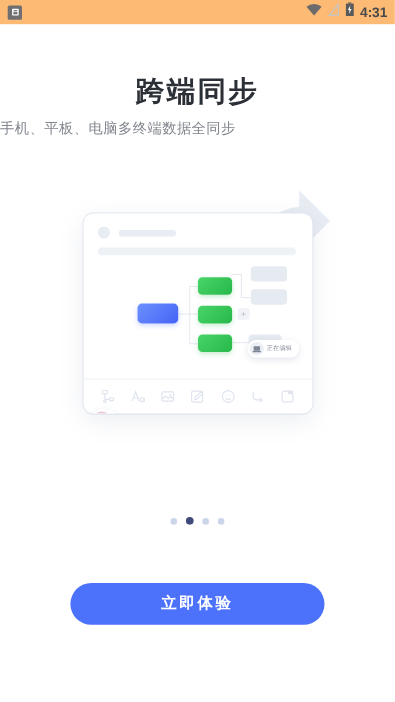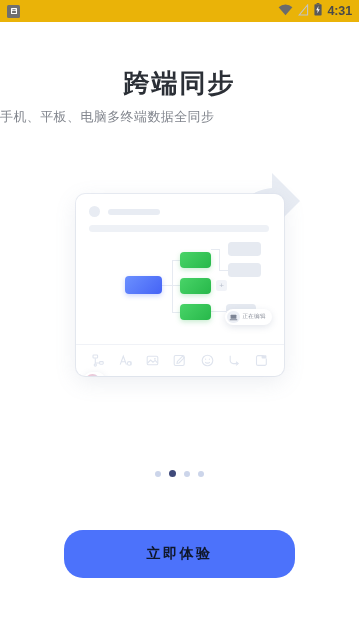--- a/index.html
+++ b/index.html
@@ -19,21 +19,21 @@
 
   
   .statusbar {
     position: absolute;
     top: 0; left: 0;
     width: 359px;
     height: 22px;
     display: flex;
     align-items: center;
     padding: 0 7px;
-    background: #eab308;
+    background: #fdba74;
   }
   .sb-left { display: flex; align-items: center; gap: 4px; }
   .sb-right {
     margin-left: auto;
     display: flex;
     align-items: center;
     gap: 5px;
   }
   .app-badge {
     width: 13px; height: 13px;
@@ -217,25 +217,25 @@
     display: flex; justify-content: center; align-items: center;
     gap: 8px;
   }
   .dot { width: 6px; height: 6px; border-radius: 50%; background: #ccd5ea; }
   .dot.active { width: 7px; height: 7px; background: #3f4a7a; }
 
   
   .cta {
     position: absolute;
     left: 64px; top: 530px;
-    width: 231px; height: 48px;
+    width: 231px; height: 38px;
     border: none;
     border-radius: 19px;
     background: #4c72fb;
-    color: #0f172a;
+    color: #ffffff;
     font-family: "Liberation Sans", sans-serif;
     font-size: 14px;
     font-weight: 600;
     letter-spacing: 2.5px;
     cursor: pointer;
   }
 </style>
 </head>
 <body>
 

